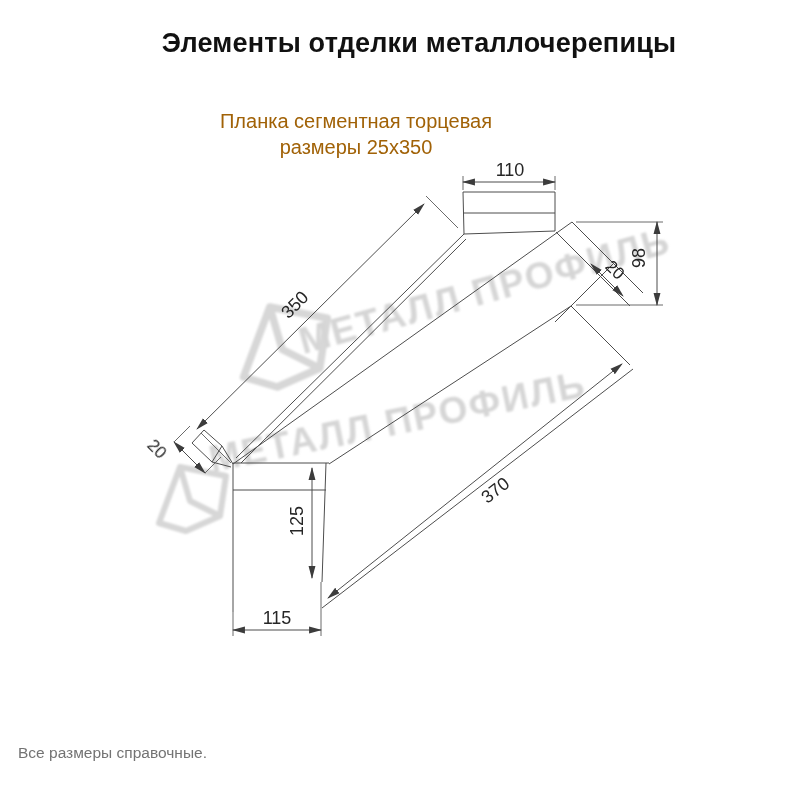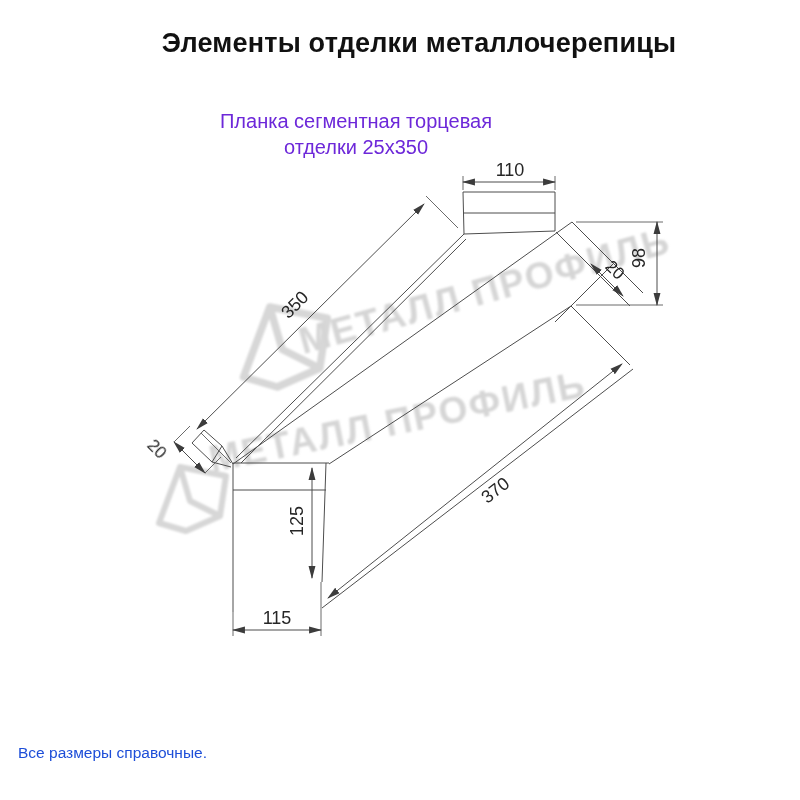--- a/index.html
+++ b/index.html
@@ -1,42 +1,42 @@
 <!DOCTYPE html>
 <html><head>
 <meta charset="utf-8">
 <style>
   html,body{margin:0;padding:0;background:#ffffff;}
   .page{position:relative;width:800px;height:800px;background:#ffffff;overflow:hidden;
         font-family:"Liberation Sans", sans-serif;color:#1e1e1e;}
   .title{position:absolute;top:28px;left:0;width:788px;text-align:center;
          font-size:27px;font-weight:bold;letter-spacing:0.2px;color:#111;padding-left:25px;}
   .subtitle{position:absolute;top:108px;left:0;width:712px;text-align:center;
-            font-size:20px;line-height:26px;color:#6d28d9;}
+            font-size:20px;line-height:26px;color:#a16207;}
   .footer{position:absolute;top:743px;left:18px;width:760px;
-          font-size:15.5px;line-height:19px;color:#1d4ed8;}
+          font-size:15.5px;line-height:19px;color:#737373;}
   svg text.dim{font-family:"Liberation Sans", sans-serif;font-size:18px;fill:#262626;}
   svg text.dim-small{font-family:"Liberation Sans", sans-serif;font-size:17px;fill:#262626;}
   svg .wm-text{font-family:"Liberation Sans", sans-serif;font-size:37px;font-weight:bold;
                letter-spacing:2px;fill:#d5d5d5;}
   svg .wm-logo{stroke:#d7d7d7;stroke-width:6;fill:none;stroke-linejoin:round;}
   svg .ln{stroke:#4d4d4d;stroke-width:1;fill:none;}
   svg .ext{stroke:#5a5a5a;stroke-width:0.9;fill:none;}
   svg .dml{stroke:#4d4d4d;stroke-width:1;fill:none;}
 </style>
 </head>
 <body>
 
 <div class="page">
 
   <div class="title">Элементы отделки металлочерепицы</div>
 
   <div class="subtitle">
     <div>Планка сегментная торцевая</div>
-    <div>отделки 25x350</div>
+    <div>размеры 25x350</div>
   </div>
 
   <svg width="800" height="800" viewBox="0 0 800 800" style="position:absolute;left:0;top:0;">
     <defs>
       <marker id="arw" viewBox="0 0 12 10" refX="11" refY="5" markerWidth="13" markerHeight="11" markerUnits="userSpaceOnUse" orient="auto-start-reverse">
         <path d="M0,1.8 L12,5 L0,8.2 Z" fill="#3c3c3c"></path>
       </marker>
       <filter id="wblur" x="-20%" y="-20%" width="140%" height="140%">
         <feGaussianBlur stdDeviation="1.1"></feGaussianBlur>
       </filter>

